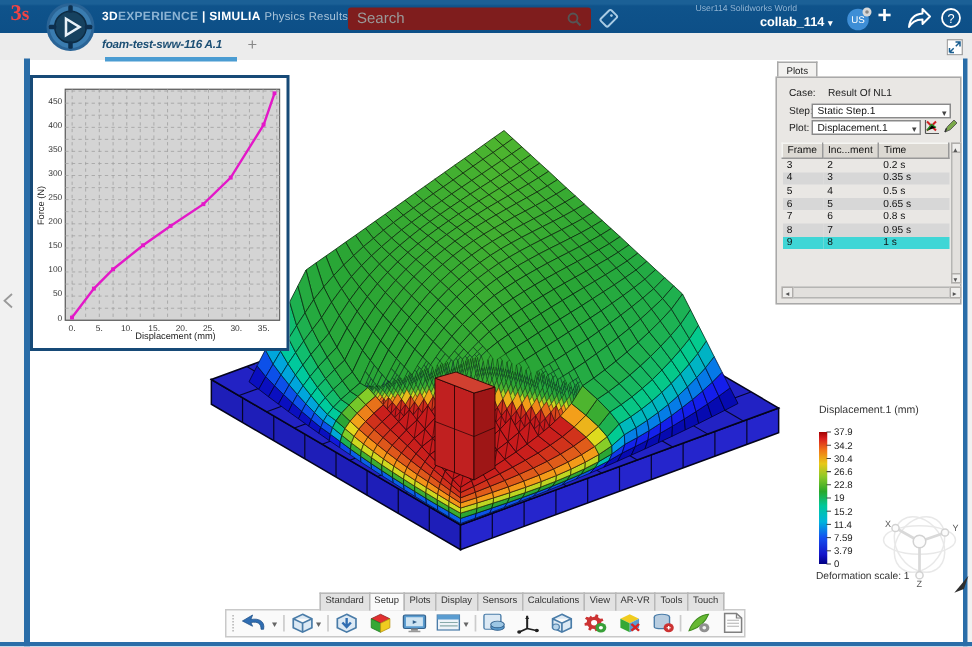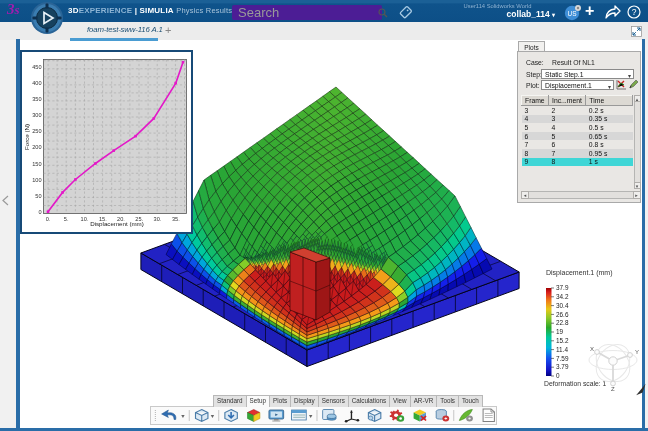--- a/index.html
+++ b/index.html
@@ -6,25 +6,25 @@
 #topbar{left:0;top:0;width:648px;height:22px;background:linear-gradient(#1b6096 0%,#1b6096 12%,#0f538b 18%,#0d4f87 100%)}
 #tabstrip{left:0;top:22px;width:648px;height:18px;background:#ececec}
 #gutterL{left:0;top:40px;width:16px;height:391px;background:#f1f1f1}
 #gutterR{left:645px;top:40px;width:3px;height:391px;background:#f1f1f1}
 #bordL{left:16px;top:39px;width:3.5px;height:392px;background:#2a6da8}
 #bordR{left:641.5px;top:39px;width:3.5px;height:392px;background:#2a6da8}
 #bordB{left:0px;top:427.5px;width:648px;height:3.5px;background:#2a6da8}
 #brand{left:68px;top:6px;font-size:8px;color:#fff;letter-spacing:0.2px;white-space:nowrap}
 #brand .lt{color:#8db4d4;font-weight:bold}
 #brand .sm{color:#a9c4da;font-size:7.5px;font-weight:normal}
-#search{left:232px;top:4.5px;width:150px;height:15.5px;background:#4c1d95;border-radius:2px;font-size:13px;color:#999;line-height:15.5px;padding-left:6px}
+#search{left:232px;top:4.5px;width:162px;height:15.5px;background:#7f1d1d;border-radius:2px;font-size:10px;color:#999;line-height:15.5px;padding-left:6px}
 #usr1{left:440px;top:2.5px;width:115px;text-align:center;font-size:5.8px;color:#8fb3d2}
 #usr2{left:455px;top:8.5px;width:100px;text-align:right;font-size:8.5px;color:#fff;font-weight:bold}
 #plus{left:585px;top:1.5px;font-size:16px;color:#fff;font-weight:bold}
-#tabname{left:87px;top:25px;font-size:7.8px;letter-spacing:-0.15px;font-style:italic;font-weight:normal;color:#1c4f74;white-space:nowrap}
+#tabname{left:68px;top:25px;font-size:7.8px;letter-spacing:-0.15px;font-style:italic;font-weight:bold;color:#1c4f74;white-space:nowrap}
 #tabline{left:70px;top:38px;width:88px;height:2.5px;background:#4a9cd2}
 #tabplus{left:165px;top:24px;font-size:11px;color:#888}
 #chartpanel{left:20px;top:50px;width:173px;height:184px;background:#fff;border:2.5px solid #174a77}
 #plotspanel{left:517px;top:51px;width:124px;height:152px;background:#e9e7e4;border:1px solid #a9a9a9}
 #plotstab{left:518px;top:41px;width:27px;height:11px;background:#f2f1ef;border:1px solid #a9a9a9;border-bottom:none;font-size:6.5px;color:#222;text-align:center;line-height:11px}
 .plbl{font-size:6.8px;color:#222}
 .psel{background:#fff;border:1px solid #8a8a8a;font-size:6.8px;color:#111;line-height:9px;padding-left:3px;white-space:nowrap}
 .caret{position:absolute;right:2px;top:2px;font-size:6px;color:#444}
 #ptable{left:521px;top:95px;width:112px;border-collapse:collapse;font-size:6.8px;color:#111}
 #ptable th{background:#dcd9d3;border:1px solid #999;border-top-color:#f5f5f2;border-left-color:#f5f5f2;font-weight:normal;text-align:left;padding:1px 3px;height:10px}
@@ -43,21 +43,21 @@
 </style></head>
 <body>
 <div class="abs" id="topbar"></div>
 <div class="abs" id="tabstrip"></div>
 <div class="abs" id="gutterL"></div>
 <div class="abs" id="gutterR"></div>
 <div class="abs" id="bordL"></div>
 <div class="abs" id="bordR"></div>
 <div class="abs" id="bordB"></div>
 
-<div class="abs" style="left:7px;top:1px;font-family:'Liberation Serif',serif;font-size:15px;font-style:italic;font-weight:bold;color:#a21caf">3<span style="font-size:13px">s</span></div>
+<div class="abs" style="left:7px;top:1px;font-family:'Liberation Serif',serif;font-size:15px;font-weight:bold;color:#ef4444">3<span style="font-size:13px">s</span></div>
 
 <svg class="abs" style="left:30px;top:1px" width="34" height="34" viewBox="0 0 34 34" xmlns="http://www.w3.org/2000/svg">
 <circle cx="17" cy="17" r="16" fill="#2a6496"></circle>
 <circle cx="17" cy="17" r="14" fill="#3a7cb0"></circle>
 <circle cx="17" cy="17" r="10.5" fill="#16415f"></circle>
 <circle cx="17" cy="17" r="10.5" fill="none" stroke="#0d2c44" stroke-width="1"></circle>
 <path d="M14 11.5 L23 17 L14 22.5 Z" fill="none" stroke="#e8f1f8" stroke-width="1.7"></path>
 <rect x="15.5" y="2.5" width="3" height="5" rx="1" fill="#0d2f4e"></rect>
 <rect x="15.5" y="26.5" width="3" height="5" rx="1" fill="#0d2f4e"></rect>
 <rect x="2.5" y="15.5" width="5" height="3" rx="1" fill="#0d2f4e"></rect>

